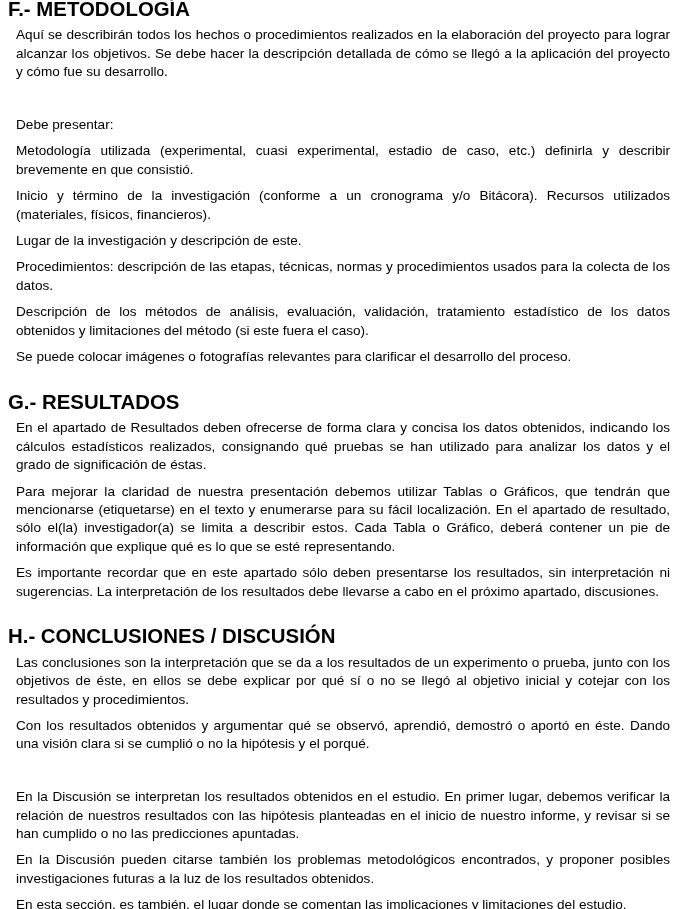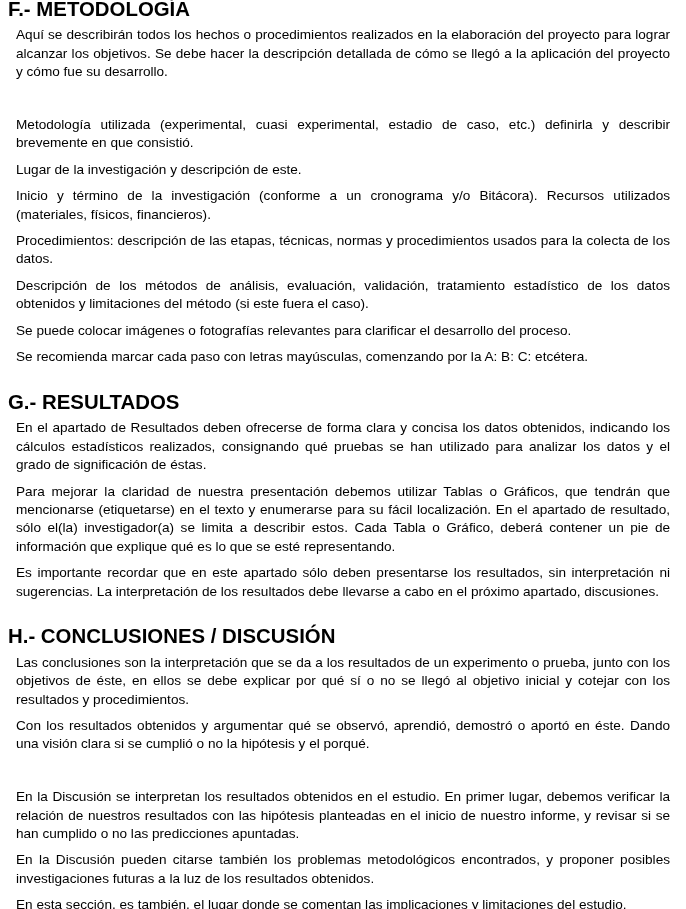--- a/index.html
+++ b/index.html
@@ -37,27 +37,27 @@
   }
 </style>
 </head>
 <body>
 
 <main class="page">
   <div id="doc-blocks">
       <h2 class="doc-heading">F.- METODOLOGÍA</h2>
       <p class="doc-para">Aquí se describirán todos los hechos o procedimientos realizados en la elaboración del proyecto para lograr alcanzar los objetivos. Se debe hacer la descripción detallada de cómo se llegó a la aplicación del proyecto y cómo fue su desarrollo.</p>
       <div class="doc-spacer"></div>
+      <p class="doc-para">Debe presentar:</p>
       <p class="doc-para">Metodología utilizada (experimental, cuasi experimental, estadio de caso, etc.) definirla y describir brevemente en que consistió.</p>
+      <p class="doc-para">Inicio y término de la investigación (conforme a un cronograma y/o Bitácora). Recursos utilizados (materiales, físicos, financieros).</p>
       <p class="doc-para">Lugar de la investigación y descripción de este.</p>
-      <p class="doc-para">Inicio y término de la investigación (conforme a un cronograma y/o Bitácora). Recursos utilizados (materiales, físicos, financieros).</p>
       <p class="doc-para">Procedimientos: descripción de las etapas, técnicas, normas y procedimientos usados para la colecta de los datos.</p>
       <p class="doc-para">Descripción de los métodos de análisis, evaluación, validación, tratamiento estadístico de los datos obtenidos y limitaciones del método (si este fuera el caso).</p>
       <p class="doc-para">Se puede colocar imágenes o fotografías relevantes para clarificar el desarrollo del proceso.</p>
-      <p class="doc-para">Se recomienda marcar cada paso con letras mayúsculas, comenzando por la A: B: C: etcétera.</p>
       <div class="doc-spacer"></div>
       <h2 class="doc-heading">G.- RESULTADOS</h2>
       <p class="doc-para">En el apartado de Resultados deben ofrecerse de forma clara y concisa los datos obtenidos, indicando los cálculos estadísticos realizados, consignando qué pruebas se han utilizado para analizar los datos y el grado de significación de éstas.</p>
       <p class="doc-para">Para mejorar la claridad de nuestra presentación debemos utilizar Tablas o Gráficos, que tendrán que mencionarse (etiquetarse) en el texto y enumerarse para su fácil localización. En el apartado de resultado, sólo el(la) investigador(a) se limita a describir estos. Cada Tabla o Gráfico, deberá contener un pie de información que explique qué es lo que se esté representando.</p>
       <p class="doc-para">Es importante recordar que en este apartado sólo deben presentarse los resultados, sin interpretación ni sugerencias. La interpretación de los resultados debe llevarse a cabo en el próximo apartado, discusiones.</p>
       <div class="doc-spacer"></div>
       <h2 class="doc-heading">H.- CONCLUSIONES / DISCUSIÓN</h2>
       <p class="doc-para">Las conclusiones son la interpretación que se da a los resultados de un experimento o prueba, junto con los objetivos de éste, en ellos se debe explicar por qué sí o no se llegó al objetivo inicial y cotejar con los resultados y procedimientos.</p>
       <p class="doc-para">Con los resultados obtenidos y argumentar qué se observó, aprendió, demostró o aportó en éste. Dando una visión clara si se cumplió o no la hipótesis y el porqué.</p>
       <div class="doc-spacer"></div>

